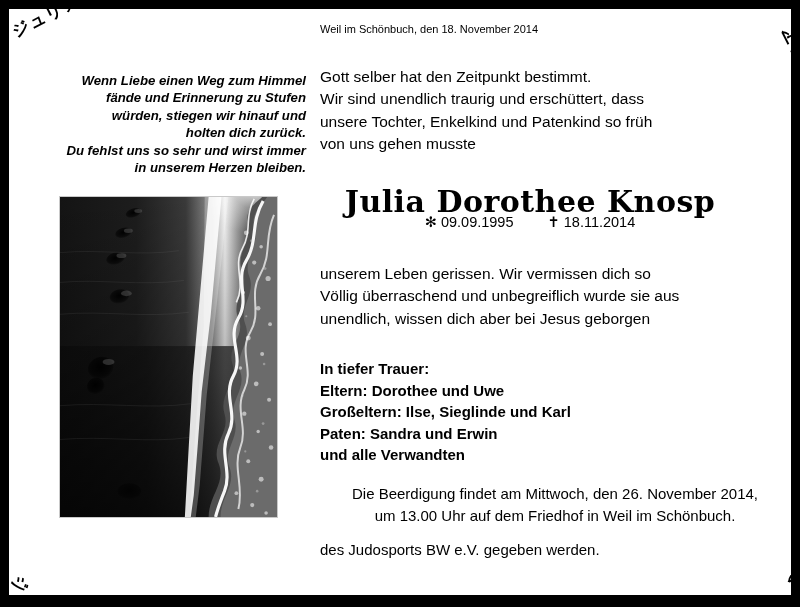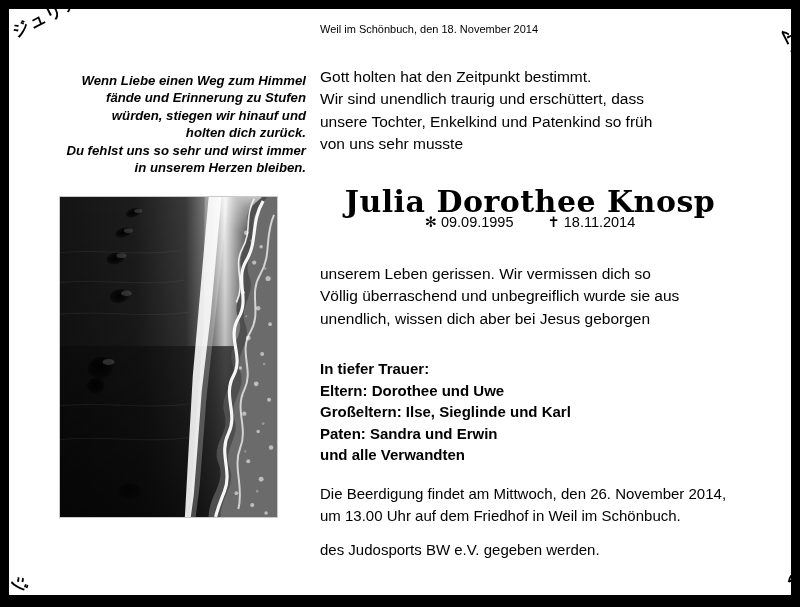--- a/index.html
+++ b/index.html
@@ -120,21 +120,21 @@
     font-weight: bold;
     line-height: 1.44;
   }
   .mourners .line { display: block; }
 
   .funeral {
     top: 483px;
     font-size: 15px;
     line-height: 1.44;
   }
-  .funeral .line { display: block; }
+  .funeral .line { display: block; text-align: center; }
 
   .donations {
     top: 539px;
     font-size: 15px;
     line-height: 1.44;
   }
   .donations .line { display: block; }
 </style>
 </head>
 <body>
@@ -274,24 +274,24 @@
         <path d="M0 118 C45 114 85 122 130 116"></path>
         <path d="M0 210 C45 206 90 214 132 208"></path>
         <path d="M0 244 C45 240 90 248 130 242"></path>
       </g>
     </svg>
   </div>
 
   <div class="rcol place-date">Weil im Schönbuch, den 18. November 2014</div>
 
   <div class="rcol intro">
-    <span class="line">Gott holten hat den Zeitpunkt bestimmt.</span>
+    <span class="line">Gott selber hat den Zeitpunkt bestimmt.</span>
     <span class="line">Wir sind unendlich traurig und erschüttert, dass</span>
     <span class="line">unsere Tochter, Enkelkind und Patenkind so früh</span>
-    <span class="line">von uns sehr musste</span>
+    <span class="line">von uns gehen musste</span>
   </div>
 
   <div class="rcol name">Julia Dorothee Knosp</div>
 
   <div class="rcol lifedates">
     <span>✻</span>
     <span>09.09.1995</span>
     <span class="gap"></span>
     <span>✝</span>
     <span>18.11.2014</span>

